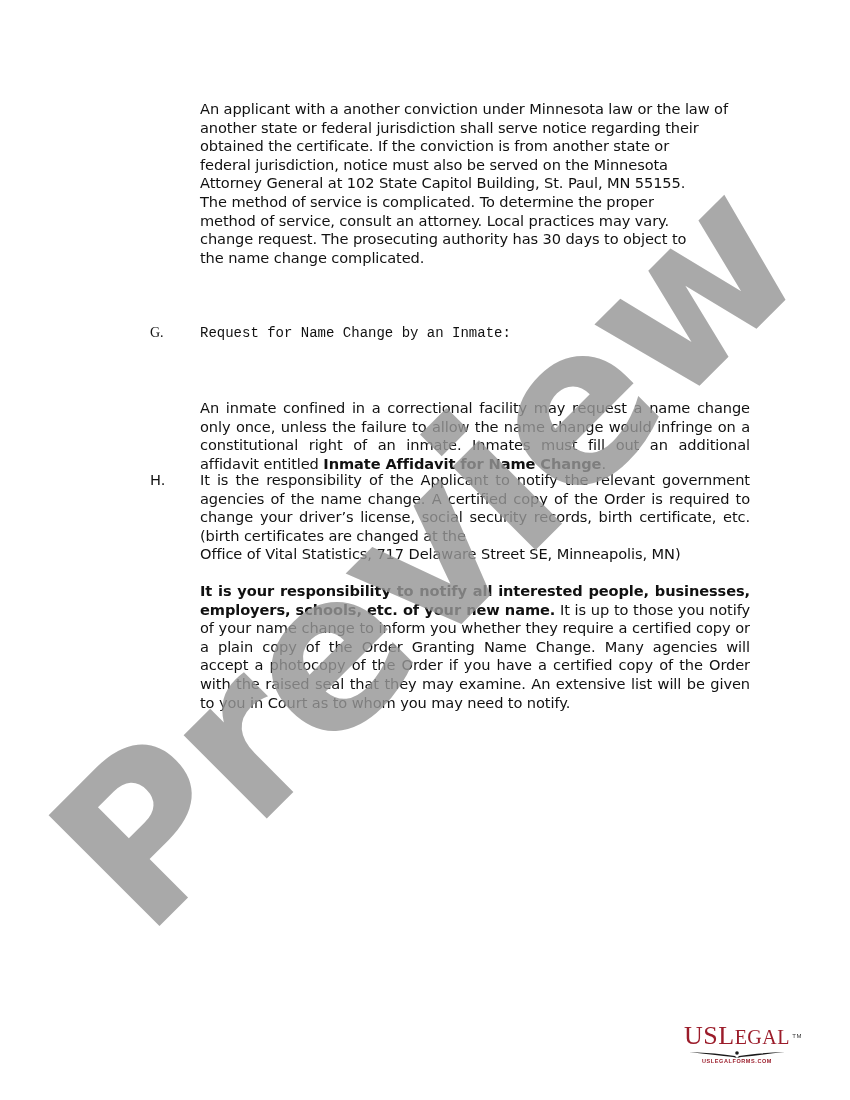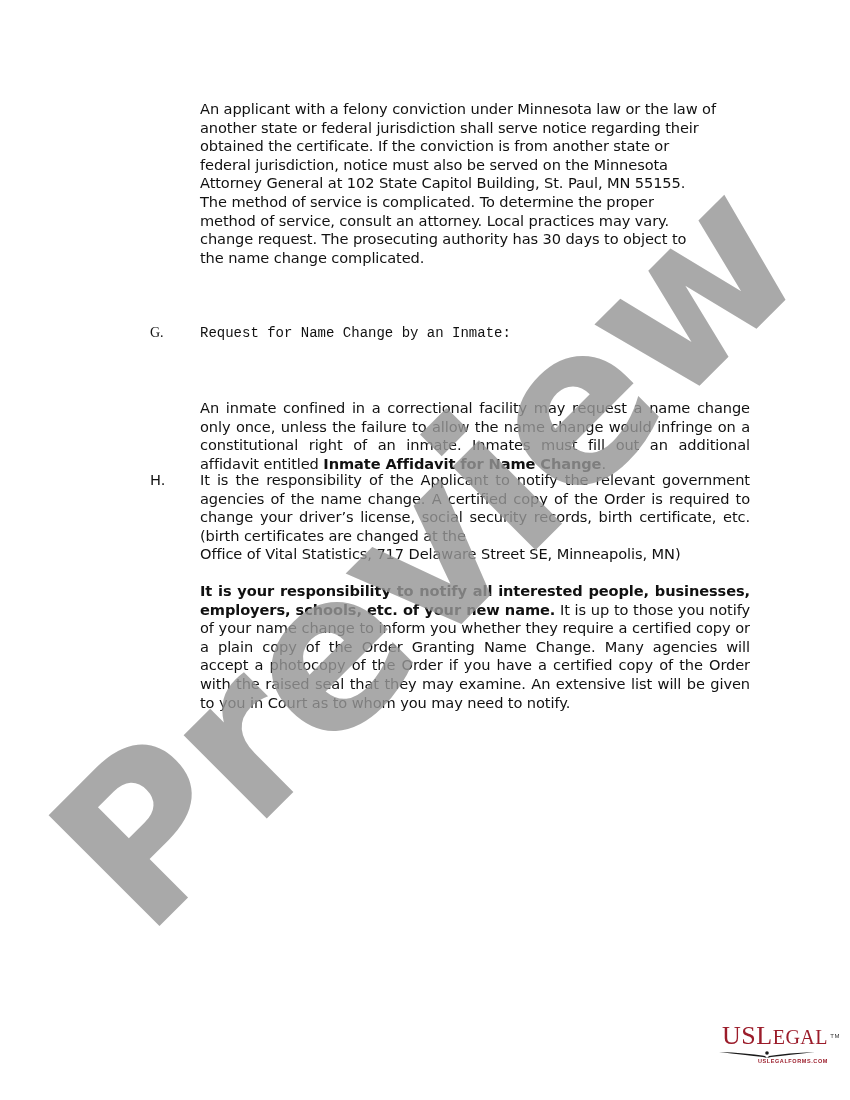--- a/index.html
+++ b/index.html
@@ -66,25 +66,25 @@
       letter-spacing: -4px;
       color: rgba(150,150,150,0.82);
       white-space: nowrap;
       pointer-events: none;
       line-height: 1;
     }
 
     
     .logo {
       position: absolute;
-      left: 706px;
+      left: 676px;
       top: 1024px;
       width: 122px;
       height: 44px;
-      text-align: right;
+      text-align: center;
     }
     .logo-main {
       font-family: "Liberation Serif", serif;
       color: #9b1c2a;
       font-size: 26px;
       line-height: 24px;
       letter-spacing: 0.5px;
       position: relative;
       display: inline-block;
     }
@@ -113,21 +113,21 @@
       font-weight: bold;
       line-height: 7px;
     }
   </style>
 </head>
 <body>
 
 <div class="page">
 
   <div class="para ragged" style="top:100px;">
-    <div>An applicant with a felony conviction under Minnesota law or the law of</div>
+    <div>An applicant with a another conviction under Minnesota law or the law of</div>
     <div>another state or federal jurisdiction shall serve notice regarding their</div>
     <div>obtained the certificate.  If the conviction is from another state or</div>
     <div>federal jurisdiction, notice must also be served on the Minnesota</div>
     <div>Attorney General at 102 State Capitol Building, St. Paul, MN 55155.</div>
     <div>The method of service is complicated.  To determine the proper</div>
     <div>method of service, consult an attorney.  Local practices may vary.</div>
     <div>change request.  The prosecuting authority has 30 days to object to</div>
     <div>the name change complicated.</div>
   </div>
 

